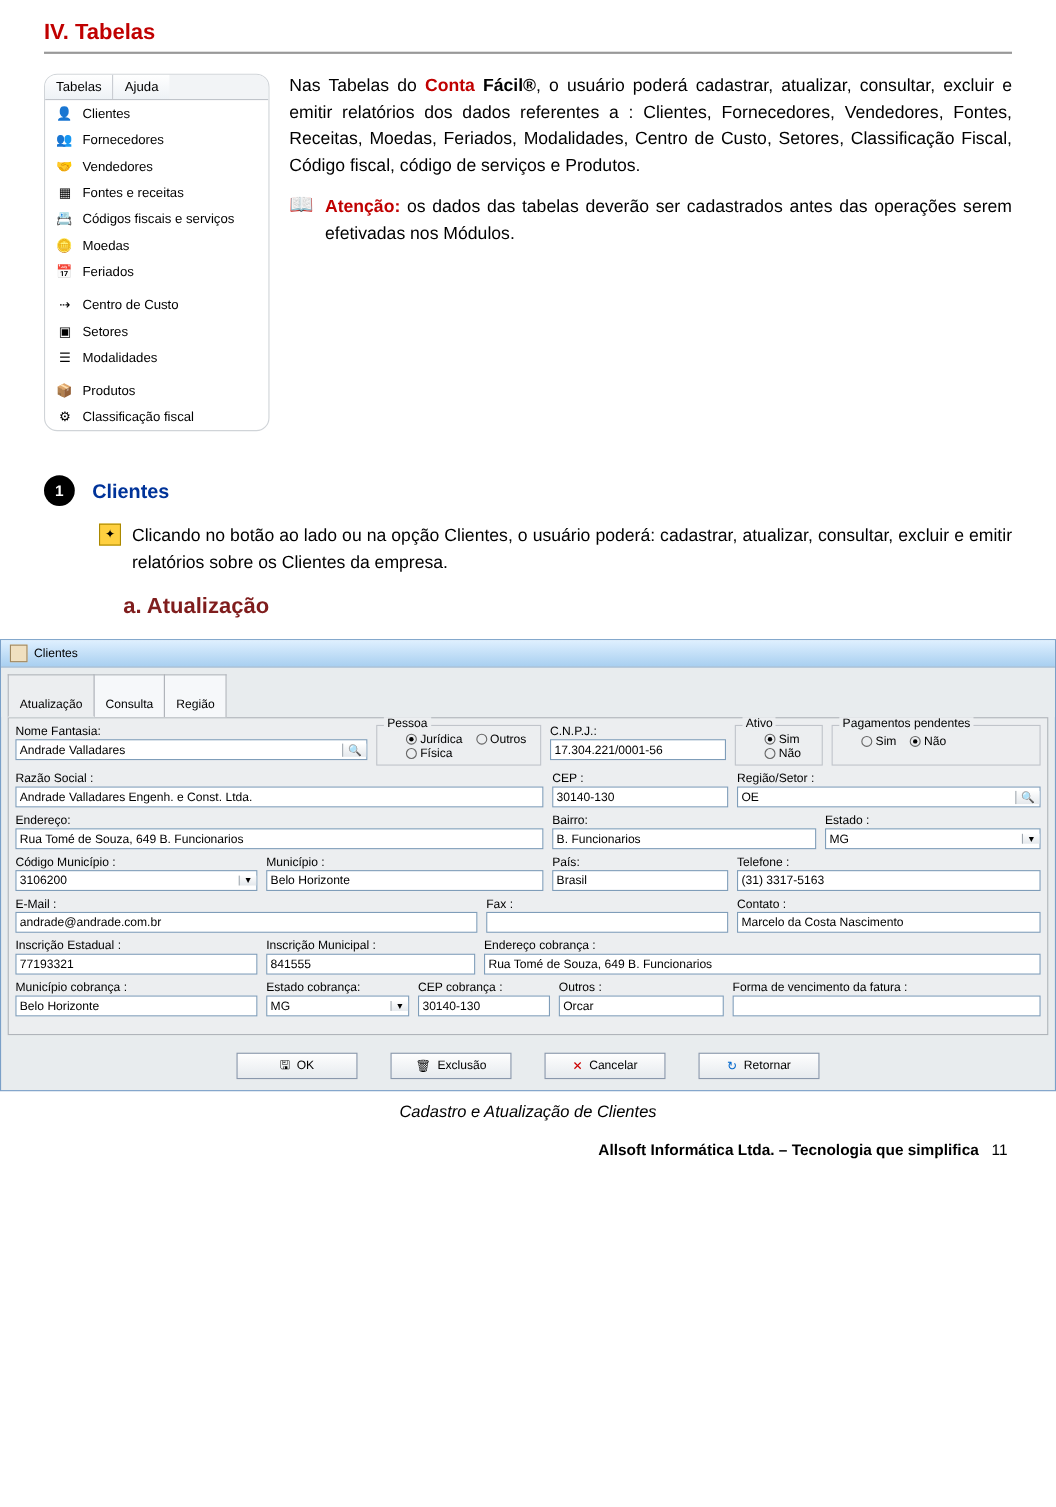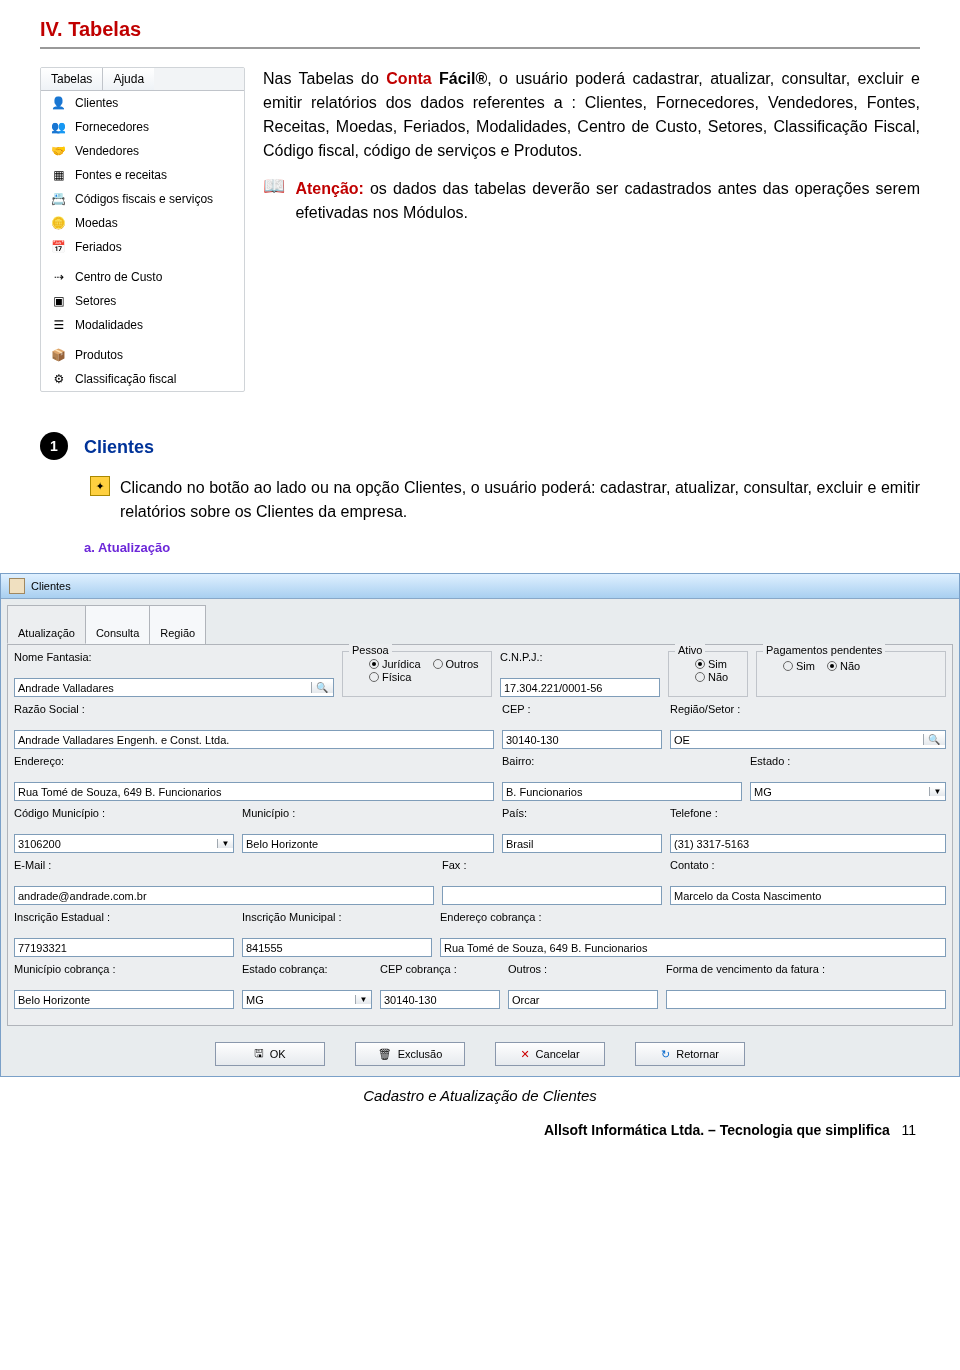--- a/index.html
+++ b/index.html
@@ -1,50 +1,50 @@
 <!DOCTYPE html>
 <html><head>
 <meta charset="utf-8">
 <style>
   * { box-sizing: border-box; }
   body { margin:0; font-family: Arial, sans-serif; font-size:14px; color:#000; background:#fff; width:960px; }
   .page { padding: 18px 40px 10px 40px; }
   h1.section-title { color:#C00000; font-size:20px; font-weight:bold; margin:0 0 6px 0; }
   .hr { border-top:2px solid #999; margin-bottom:18px; }
   .top-flex { display:flex; gap:18px; }
-  .menu-pane { width:205px; background:#fff; border:1px solid #d0d4d8; border-radius:2px; overflow:hidden; font-size:12px;}
+  .menu-pane { width:205px; background:#fff; border:1px solid #d0d4d8; border-radius:12px; overflow:hidden; font-size:12px;}
   .tab-row-m { display:flex; background:#f2f4f6; border-bottom:1px solid #c0c4ca; }
   .tab-m { padding:4px 10px; border-right:1px solid #c0c4ca; background:linear-gradient(#fff,#eef2f6); }
   .menu-item { display:flex; align-items:center; gap:8px; padding:4px 10px; }
   .menu-item .ic { width:16px; height:16px; display:inline-flex;align-items:center;justify-content:center;font-size:12px; }
   .body-text { flex:1; font-size:16px; line-height:1.5; text-align:justify; }
   .body-text p { margin:0 0 14px 0; }
   .cf { font-weight:bold; }
   .cf .c { color:#C00000; }
   .atencao-row { display:flex; align-items:flex-start; gap:10px; }
   .book-ic { color:#C00000; font-size:18px; line-height:1; }
   .atencao { color:#C00000; font-weight:bold; }
   .section2 { margin-top:40px; }
   .num-circle { display:inline-flex; width:28px;height:28px;border-radius:50%;background:#000;color:#fff;align-items:center;justify-content:center;font-weight:bold; margin-right:12px;}
   .sub-h { color:#003399; font-weight:bold; font-size:18px; vertical-align:middle;}
   .indent { margin-left:50px; margin-top:14px; }
   .yellow-ic { display:inline-flex;width:20px;height:20px;background:#ffd040;border:1px solid #aa8800;align-items:center;justify-content:center;font-size:11px;color:#000;margin-right:10px;vertical-align:top;flex-shrink:0;}
   .indent p { display:flex; font-size:16px; line-height:1.5; text-align:justify;}
-  .sub-a { color:#6d28d9; font-weight:bold; margin-left:44px; font-size:13px; margin-top:8px;}
+  .sub-a { color:#7f1d1d; font-weight:bold; margin-left:72px; font-size:20px; margin-top:8px;}
   
   .dialog-wrap { margin-top:8px; border:1px solid #7aa0c8; background:#e8ecee; font-size:11px; font-family: Tahoma, Arial, sans-serif;}
   .titlebar { background:linear-gradient(#dff0ff,#a8cff0); padding:4px 8px; display:flex; align-items:center; gap:6px; border-bottom:1px solid #88a8c8;}
   .titlebar .ic2 { width:16px;height:16px;background:#f0e0c0;border:1px solid #a08860;}
   .tabs { display:flex; background:#e8ecee; padding:6px 6px 0 6px; gap:0; }
   .tab { padding:21px 10px 4px 10px; border:1px solid #b0b4ba; border-bottom:none; background:#f6f8fa; margin-right:-1px; position:relative;}
   .tab.active { background:#eceef0; font-weight:normal; border-bottom:1px solid #eceef0; z-index:2;}
   .form-body { background:#eceef0; border:1px solid #b0b4ba; margin:0 6px 8px 6px; padding:6px 6px 10px 6px;}
   .row { display:flex; gap:8px; margin-bottom:6px; }
   .field { display:flex; flex-direction:column; }
-  .field .lbl { font-size:11px; margin-bottom:15px; color:#000;}
+  .field .lbl { font-size:11px; margin-bottom:1px; color:#000;}
   .input { height:19px; background:#fff; border:1px solid #7f9db9; padding:1px 3px; font-size:11px; display:flex;align-items:center;}
   .input.with-btn { display:flex; padding:0;}
   .input.with-btn .txt { flex:1; padding:1px 3px;}
   .sbtn { width:22px; background:linear-gradient(#fefefe,#e4e8ec); border-left:1px solid #a0a8b0; display:flex;align-items:center;justify-content:center;font-size:10px;}
   .drop { width:16px; background:linear-gradient(#fefefe,#e4e8ec); border-left:1px solid #a0a8b0; display:flex;align-items:center;justify-content:center;font-size:8px;}
   .groupbox { border:1px solid #c0c4ca; padding:2px 8px 4px 26px; position:relative; background:#eceef0;}
   .groupbox .legend { position:absolute; top:-8px; left:6px; background:#eceef0; padding:0 3px; font-size:11px;}
   .radio-row { display:flex; gap:12px; align-items:center; font-size:11px; padding-top:6px;}
   .radio-col { display:flex; flex-direction:column; gap:1px; font-size:11px; padding-top:4px;}
   .radio { display:flex;align-items:center; gap:3px;}

